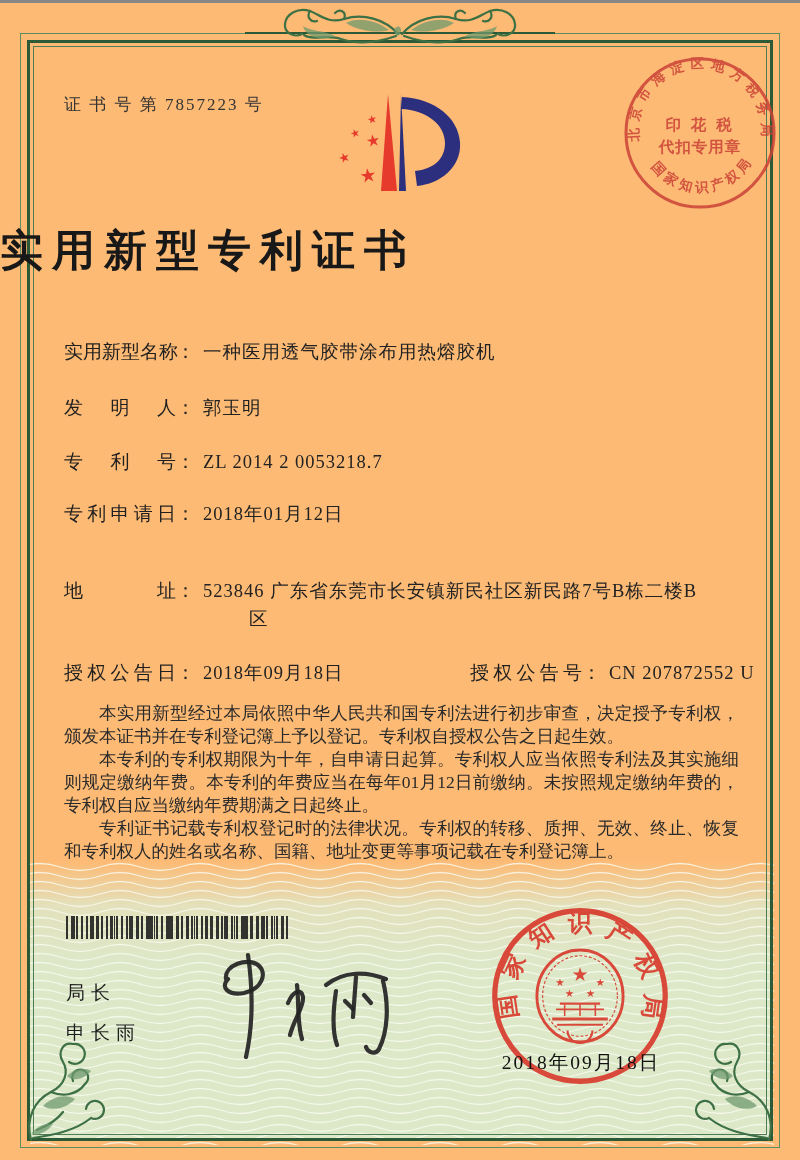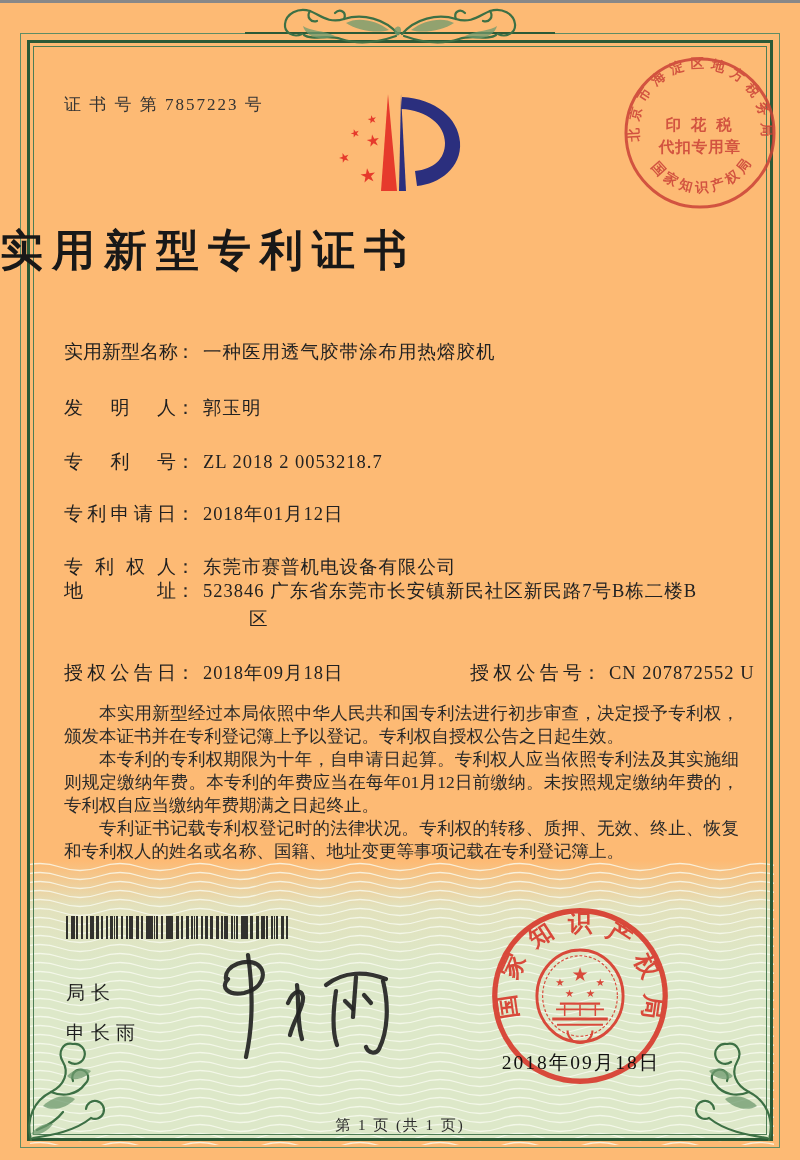--- a/index.html
+++ b/index.html
@@ -157,27 +157,24 @@
 
   <div class="abs title">实用新型专利证书</div>
 
   <div class="abs row" style="top:392px;">
     <span class="lbl">发明人</span><span class="colon">：</span><span class="val">郭玉明</span>
   </div>
   <div class="abs row" style="top:336px;">
     <span class="lbl">实用新型名称</span><span class="colon">：</span><span class="val">一种医用透气胶带涂布用热熔胶机</span>
   </div>
   <div class="abs row" style="top:446px;">
-    <span class="lbl">专利号</span><span class="colon">：</span><span class="val">ZL 2018 2 0053218.7</span>
+    <span class="lbl">专利号</span><span class="colon">：</span><span class="val">ZL 2014 2 0053218.7</span>
   </div>
   <div class="abs row" style="top:498px;">
     <span class="lbl">专利申请日</span><span class="colon">：</span><span class="val">2018年01月12日</span>
-  </div>
-  <div class="abs row" style="top:551px;">
-    <span class="lbl">专利权人</span><span class="colon">：</span><span class="val">东莞市赛普机电设备有限公司</span>
   </div>
   <div class="abs row" style="top:575px;">
     <span class="lbl">地址</span><span class="colon">：</span><span class="val">523846 广东省东莞市长安镇新民社区新民路7号B栋二楼B</span>
     <span class="addr2 val">区</span>
   </div>
   <div class="abs row" style="top:657px;">
     <span class="lbl">授权公告日</span><span class="colon">：</span><span class="val">2018年09月18日</span>
     <span class="grant-no">
       <span class="lbl">授权公告号</span><span class="colon">：</span><span class="val">CN 207872552 U</span>
     </span>
@@ -226,15 +223,14 @@
       <path d="M74,106 L116,106" stroke="#d8382b" stroke-width="2.5"></path>
       <path d="M70,112 L120,112" stroke="#d8382b" stroke-width="2"></path>
       <path d="M79,107 L79,119 M95,107 L95,119 M111,107 L111,119" stroke="#d8382b" stroke-width="1.6"></path>
       <path d="M66,122 L124,122" stroke="#d8382b" stroke-width="3"></path>
       <path d="M71,128 L119,128" stroke="#d8382b" stroke-width="2.2"></path>
       <path d="M82,134 a13,13 0 0 0 26,0" fill="none" stroke="#d8382b" stroke-width="2.2"></path>
     </g>
   </svg>
   <div class="abs stamp-date">2018年09月18日</div>
 
-  <div class="abs footer">第 1 页 (共 1 页)</div>
 
 </div>
 
 </body></html>

